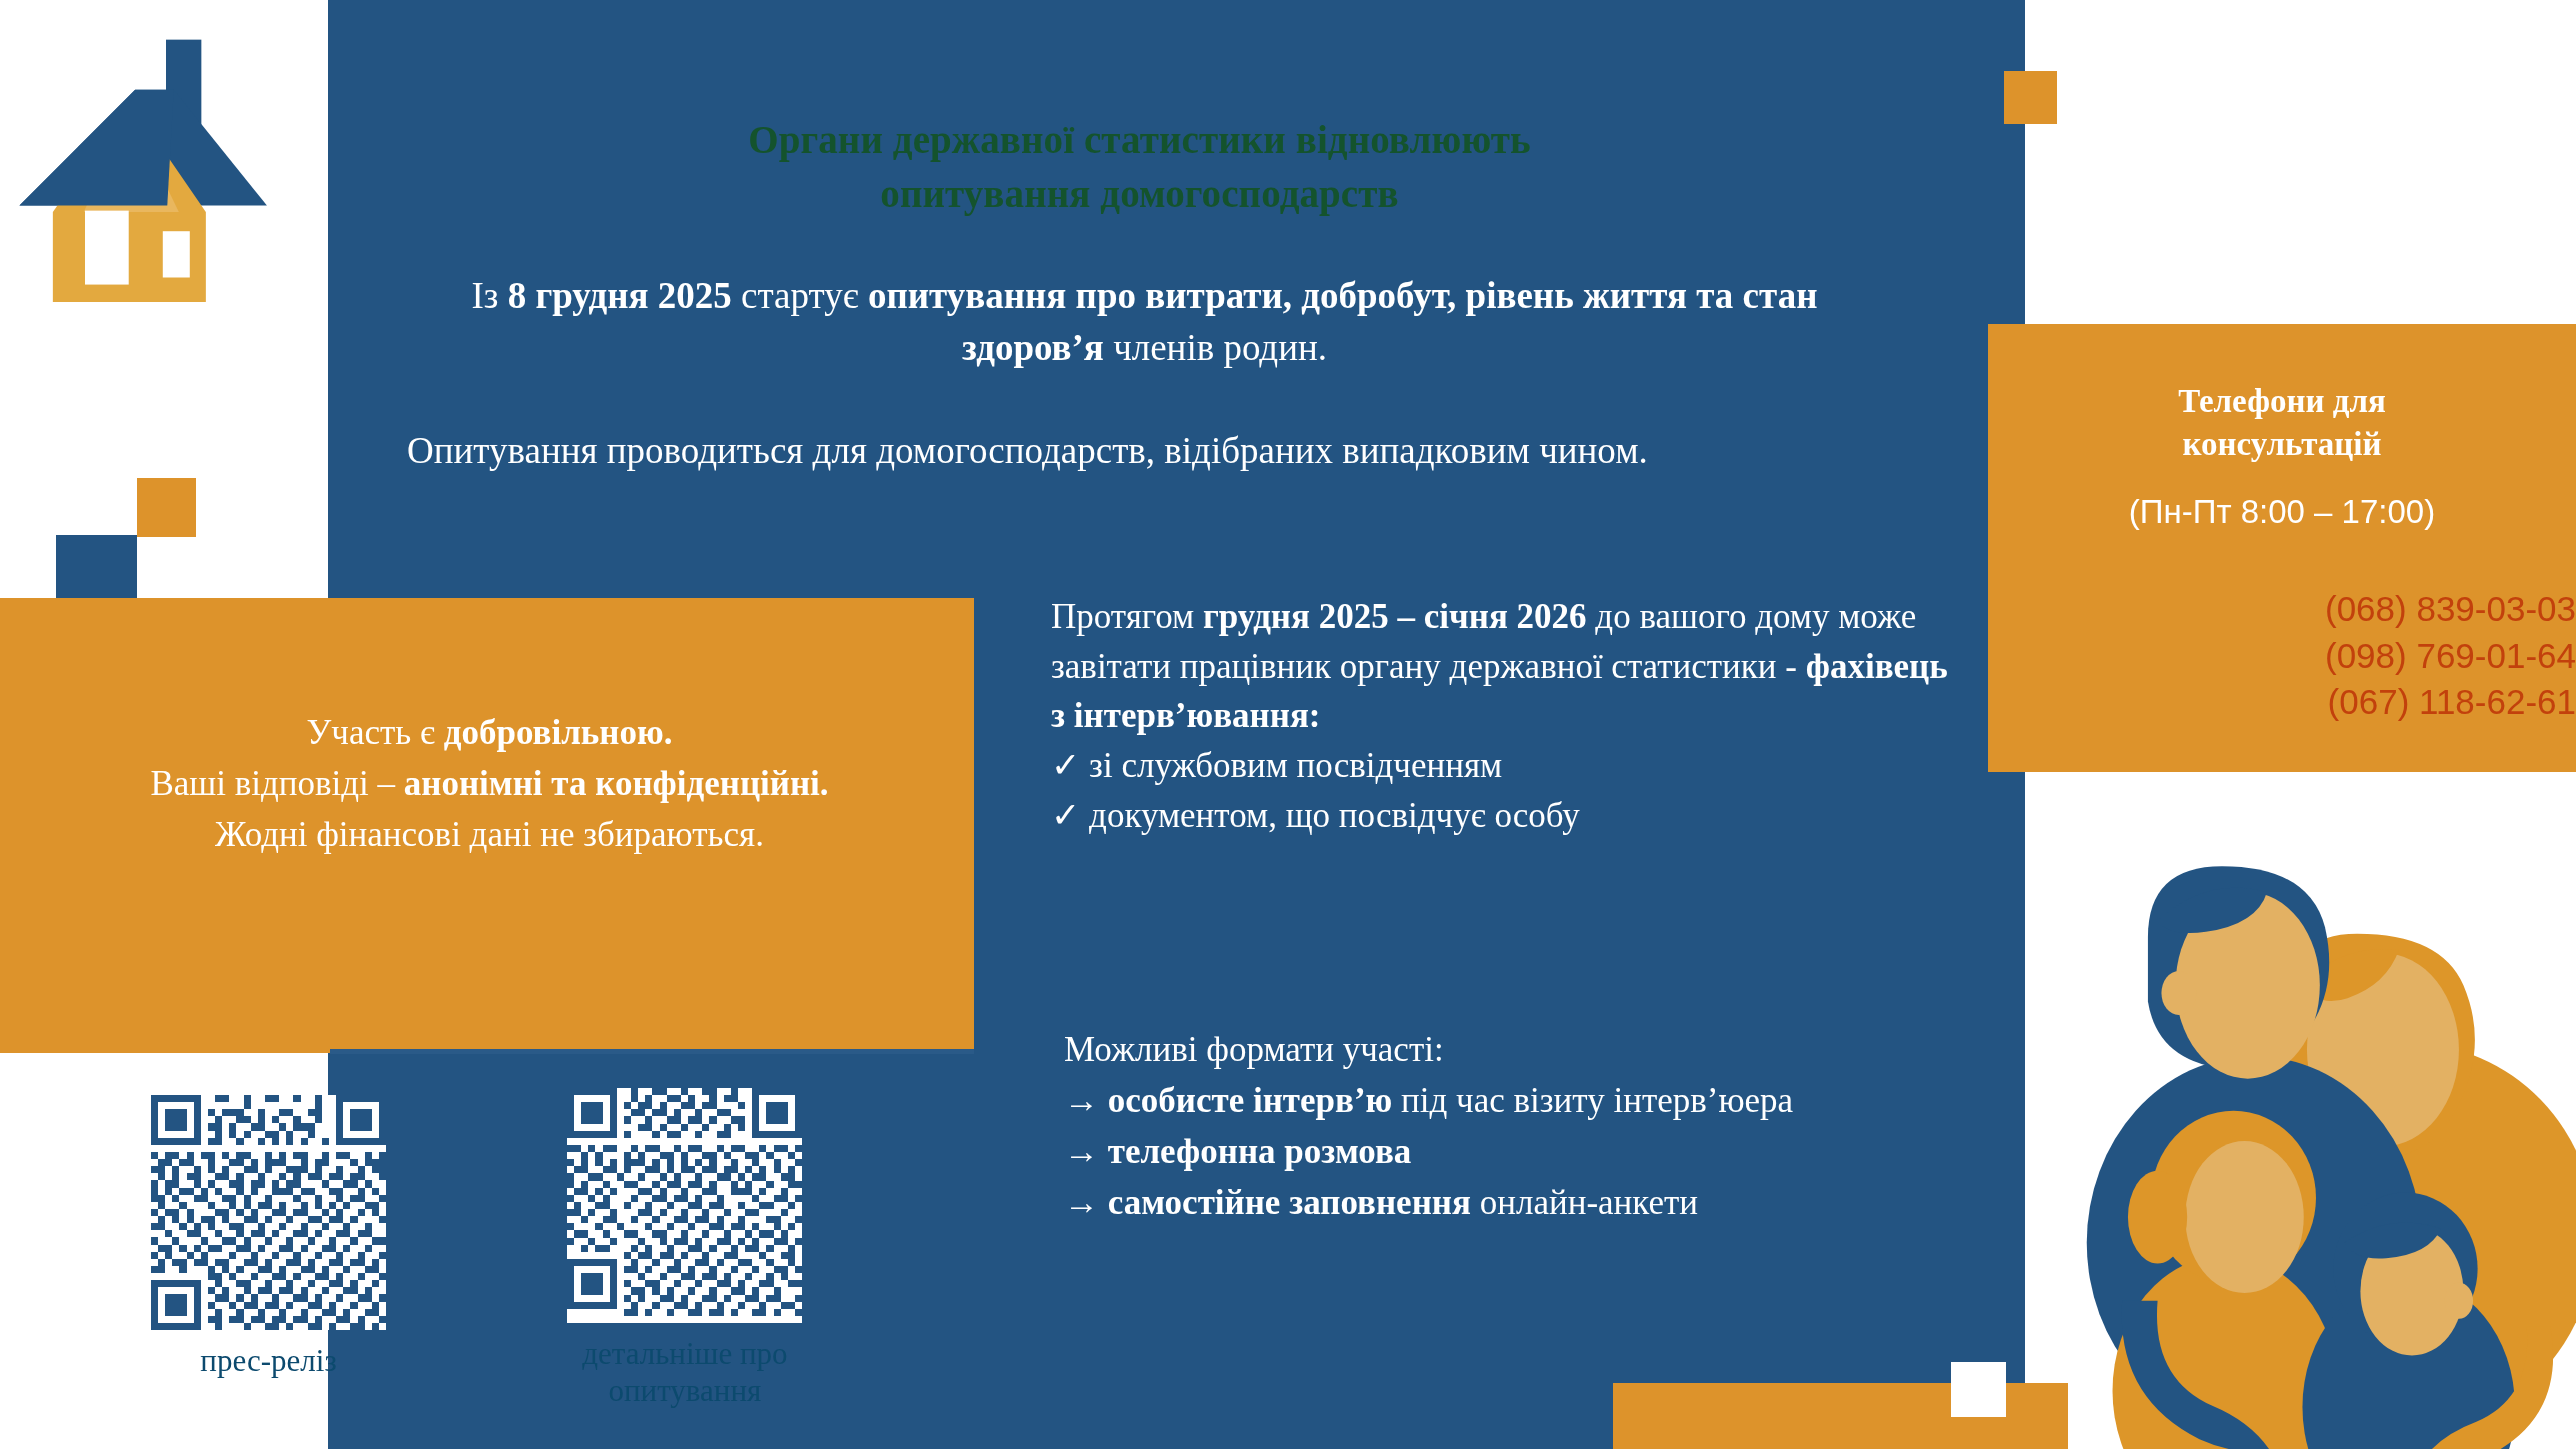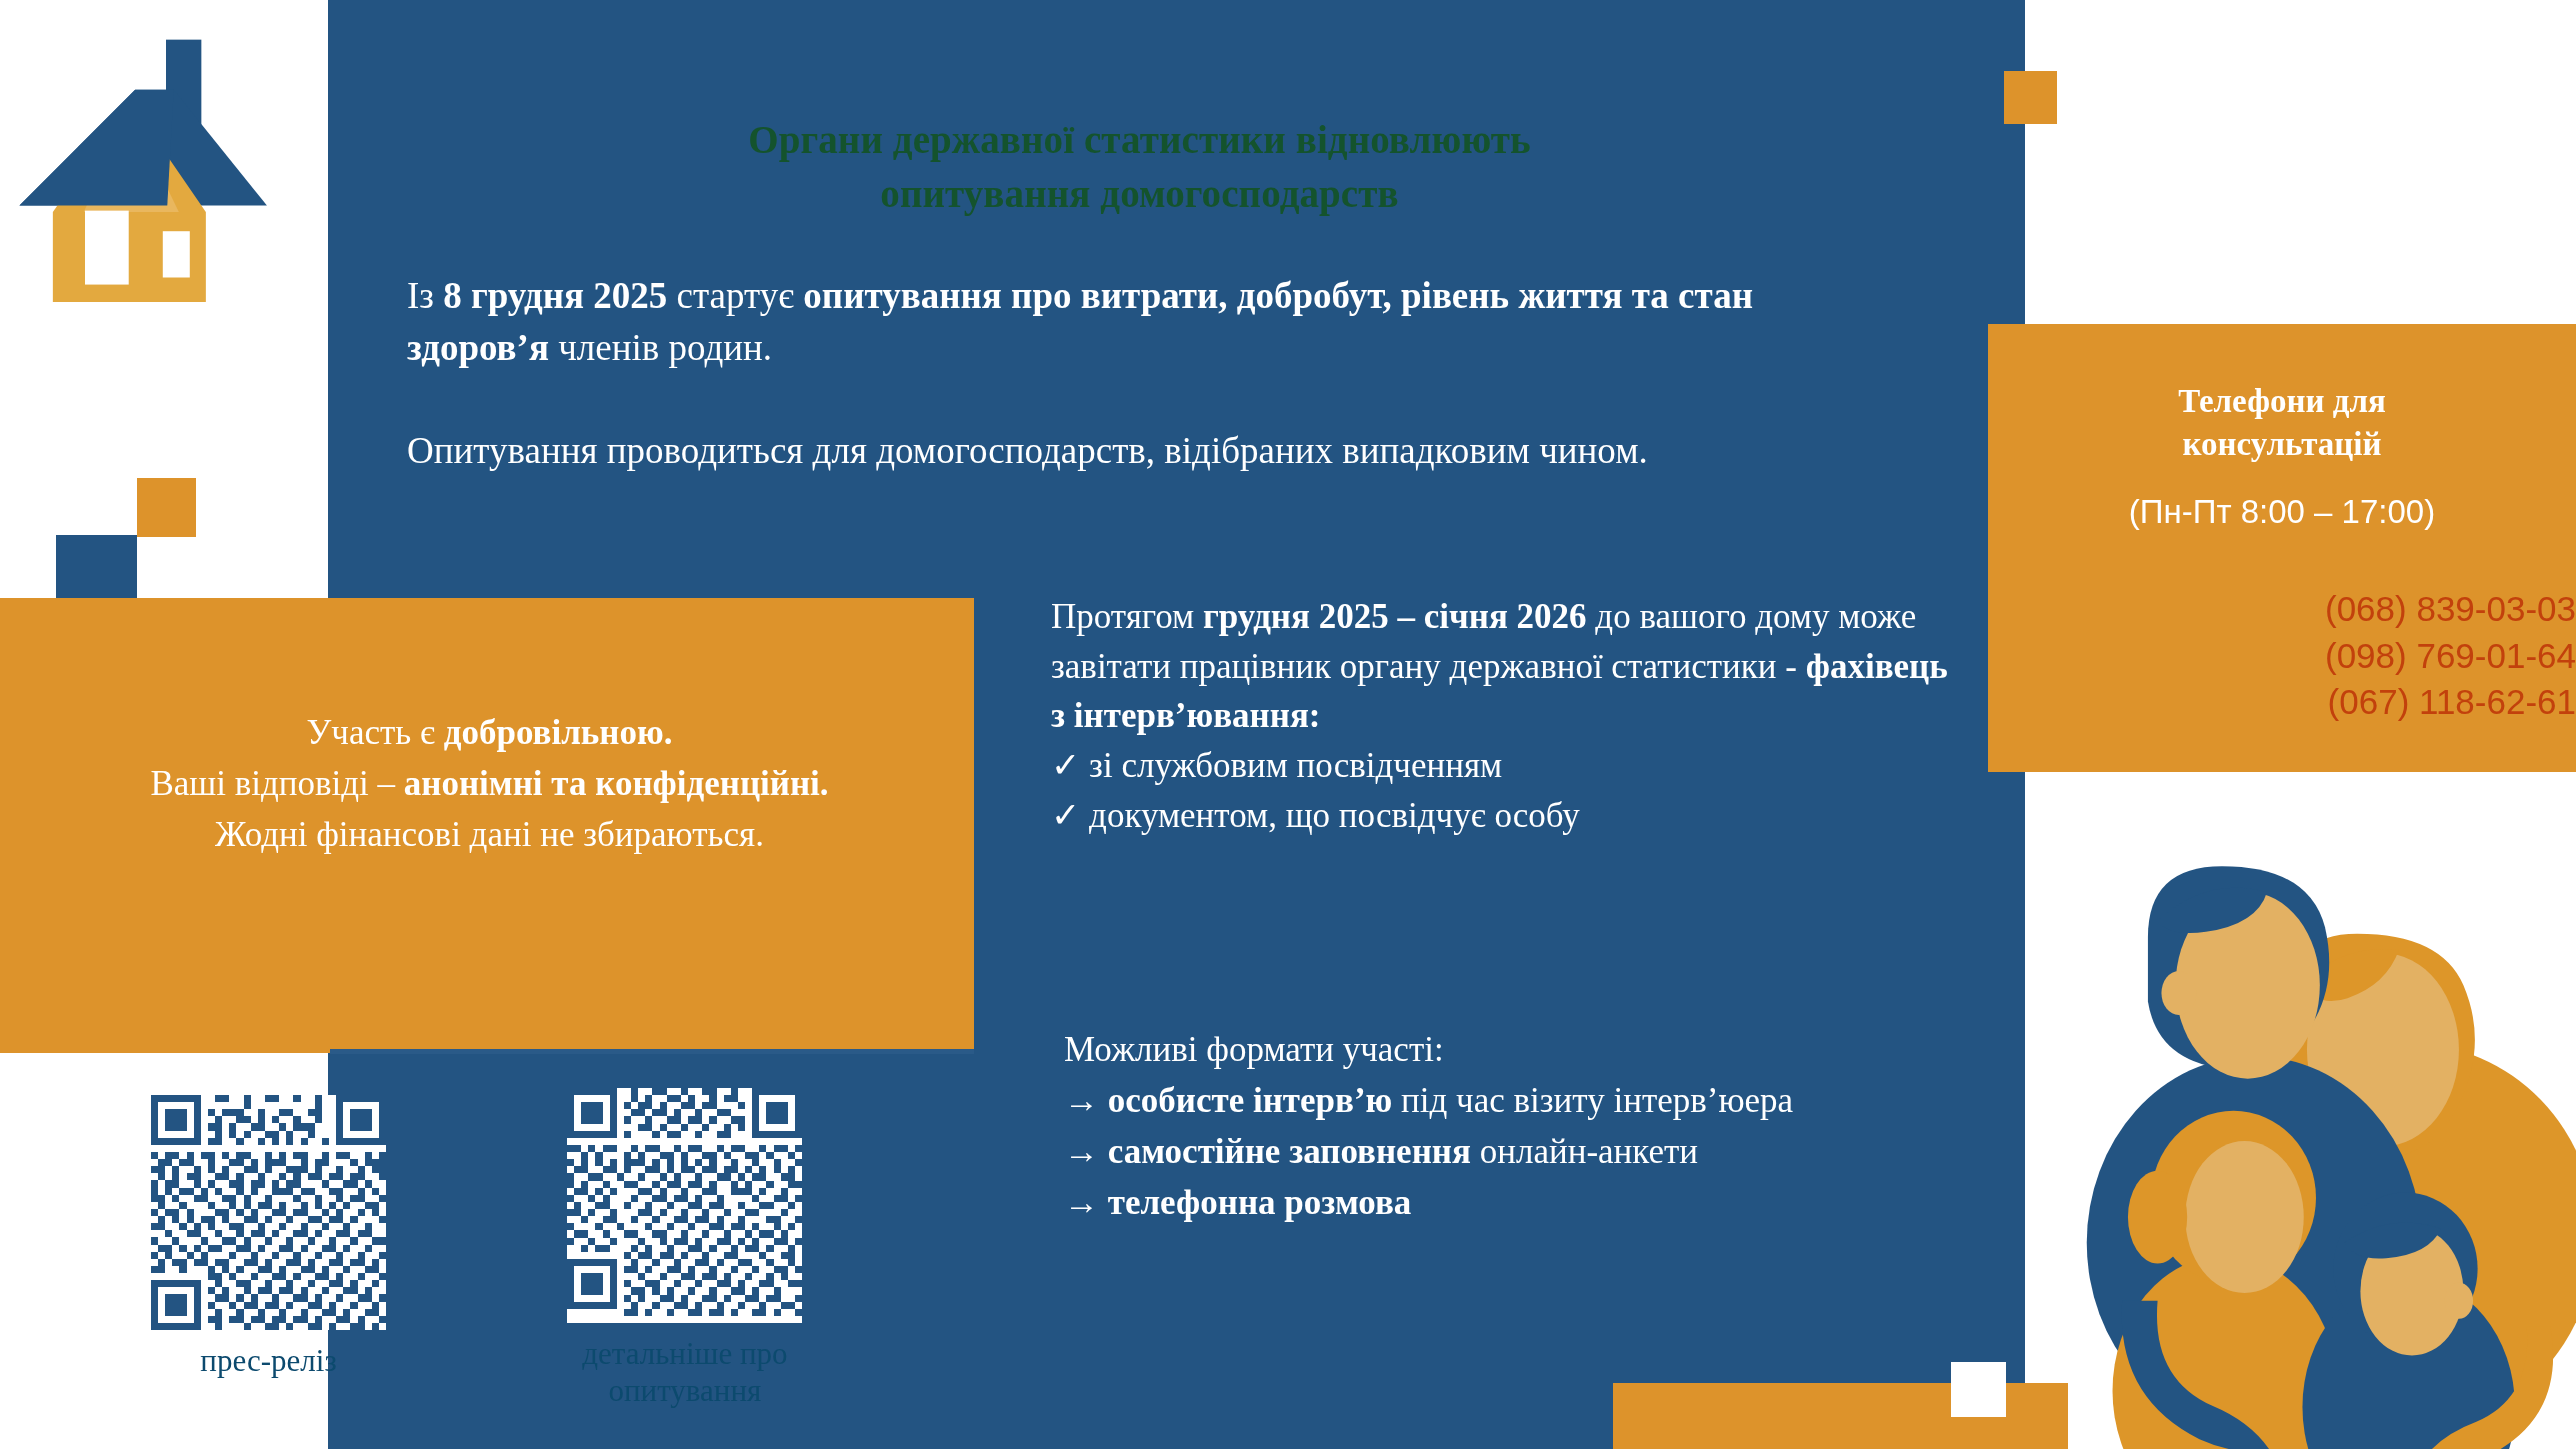--- a/index.html
+++ b/index.html
@@ -44,21 +44,21 @@
   .headline{
     position:absolute;left:399px;top:113px;width:1481px;
     text-align:center;color:#14532d;
     font-size:39px;font-weight:bold;line-height:1.38;
     letter-spacing:0.1px;
   }
 
   .para{
     position:absolute;color:#ffffff;font-size:37px;line-height:1.40;
   }
-  .p1{left:407px;top:270px;width:1475px;}
+  .p1{left:407px;top:270px;width:1475px;text-align:center;}
   .p2{left:407px;top:425px;width:1475px;}
 
   .mid-col{
     position:absolute;left:1051px;top:592px;width:902px;
     color:#ffffff;font-size:35px;line-height:1.42;
   }
   .formats-col{
     position:absolute;left:1064px;top:1024px;width:902px;
     color:#ffffff;font-size:35px;line-height:1.46;
   }
@@ -174,25 +174,25 @@
   </div>
 
   <div class="formats-col">
     <div>Можливі формати участі:</div>
     <div>
       <span>→</span>
       <b>особисте інтерв’ю</b><span> під час візиту інтерв’юера</span>
     </div>
     <div>
       <span>→</span>
-      <b>самостійне заповнення</b><span> онлайн-анкети</span>
+      <b>телефонна розмова</b><span></span>
     </div>
     <div>
       <span>→</span>
-      <b>телефонна розмова</b><span></span>
+      <b>самостійне заповнення</b><span> онлайн-анкети</span>
     </div>
   </div>
 
   <div class="sq-orange-logo"></div>
 
   <div class="orange-phone-box"></div>
   <div class="phone-title">
     <div>Телефони для</div>
     <div>консультацій</div>
   </div>

